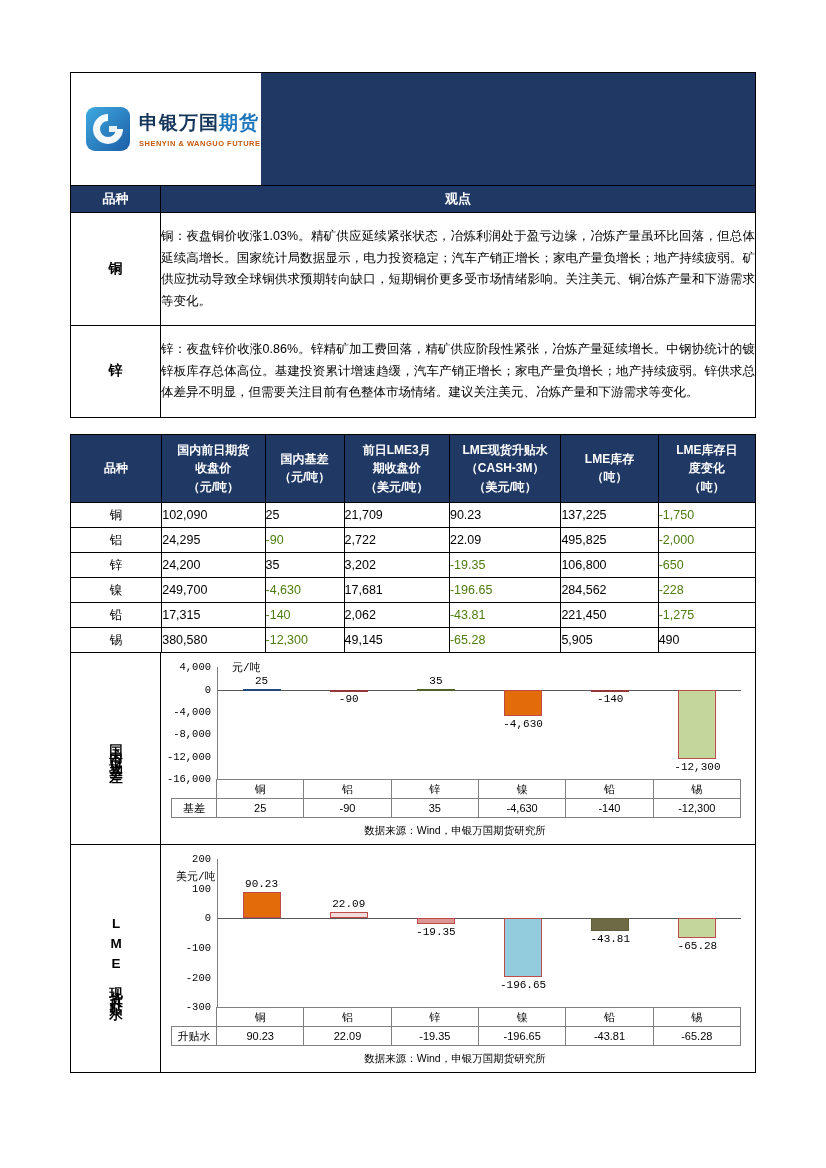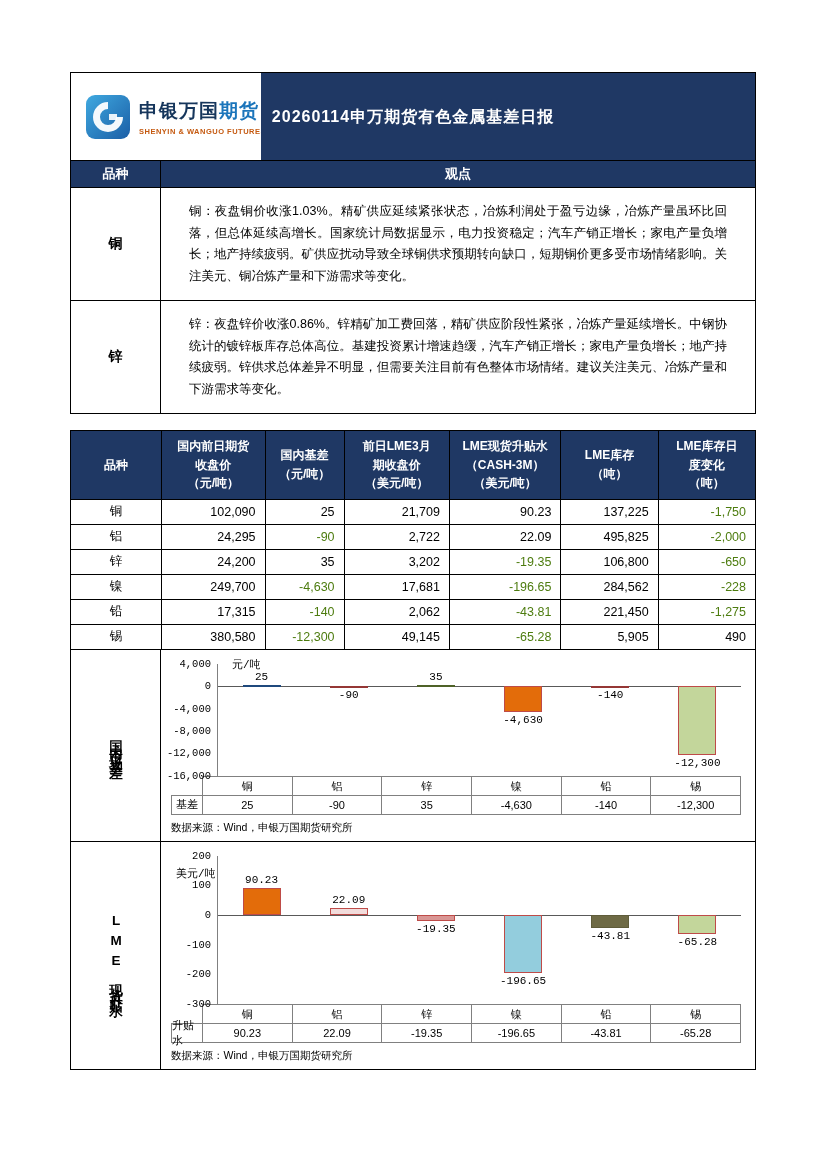--- a/index.html
+++ b/index.html
@@ -4,72 +4,72 @@
 <style>
   * { margin:0; padding:0; box-sizing:border-box; }
   html,body { background:#ffffff; }
   body {
     width:826px; height:1168px; position:relative;
     font-family:"Liberation Sans","DejaVu Sans",sans-serif; color:#000;
   }
   .doc { width:686px; margin:72px 70px 0 70px; }
 
   
-  .header-row { display:flex; height:89px; border:1px solid #000; position:relative; background:#c2410c; }
+  .header-row { display:flex; height:114px; border:1px solid #000; position:relative; background:#c2410c; }
   .logo-cell { width:190px; background:#fff; display:flex; align-items:center; padding-left:14px; }
   .logo-icon svg { display:block; }
   .brand-text { margin-left:8px; }
   .brand-cn { font-size:19px; font-weight:bold; color:#16365C; letter-spacing:1px; white-space:nowrap; }
   .brand-cn .suffix { color:#1B75BB; }
   .brand-en { font-size:7.5px; color:#C55A11; font-weight:bold; letter-spacing:0.5px; margin-top:3px; white-space:nowrap; }
   .title-cell { flex:1; background:#1F3864; }
   .title-text { position:absolute; left:0; right:0; top:50%; transform:translateY(-50%);
     text-align:center; color:#fff; font-size:16px; font-weight:bold; letter-spacing:1px; }
 
   
   .views-table { width:100%; border-collapse:collapse; table-layout:fixed; margin-top:-1px; }
   .views-table th { background:#1F3864; color:#fff; font-size:13px; font-weight:bold; border:1px solid #000; height:27px; }
   .views-table td { border:1px solid #000; vertical-align:middle; }
   .views-table td.variety { text-align:center; font-weight:bold; font-size:14px; }
-  .views-table td.view-text { padding:13px 28px; font-size:12.5px; line-height:1.72; text-align:justify; }
+  .views-table td.view-text { padding:13px 0; font-size:12.5px; line-height:1.72; text-align:justify; }
 
   .gap { height:16px; }
 
   
   .data-table { width:100%; border-collapse:collapse; table-layout:fixed; }
   .data-table th { background:#1F3864; color:#fff; font-size:12px; font-weight:bold; border:1px solid #000;
     padding:6px 2px; line-height:1.55; white-space:pre-line; text-align:center; }
   .data-table td { border:1px solid #000; font-size:12.5px; height:25px; }
   .data-table td.variety { text-align:center; }
-  .data-table td.num { text-align:right; padding-right:9px; }
+  .data-table td.num { text-align:left; padding-right:9px; }
   .data-table td.neg { color:#4d7c0f; }
 
   
   .chart-section { display:flex; border:1px solid #000; margin-top:-1px; }
   .side-col { width:90px; border-right:1px solid #000; display:flex; align-items:center; justify-content:center; }
   .side-label { writing-mode:vertical-lr; text-orientation:upright; font-weight:bold; font-size:13.5px; letter-spacing:5px; }
   .chart { flex:1; padding:14px 14px 6px 10px; }
   .plot-row { display:flex;font-family:Liberation Mono, monospace; }
   .y-gutter { width:46px; position:relative; }
   .ytick { position:absolute; right:6px; font-size:10.5px; white-space:nowrap; }
   .plot { flex:1; position:relative; border-left:1px solid #808080; }
   .zero-line { position:absolute; left:0; right:0; height:1px; background:#595959; }
   .bar { position:absolute; transform:translateX(-50%); width:38px; border:1px solid; }
   .val-label { position:absolute; transform:translateX(-50%); font-size:11px; white-space:nowrap; }
   .unit-label { position:absolute; font-size:11px; white-space:nowrap; }
   .plot.chart-0 .unit-label { top:-7px; left:14px; }
   .plot.chart-1 .unit-label { top:10px; left:-42px; background:#fff; }
   .leg-row { display:flex; }
-  .leg-row .stub { width:32px; border:1px solid #808080; font-size:11px; height:20px;
+  .leg-row .stub { width:46px; border:1px solid #808080; font-size:11px; height:20px;
     display:flex; align-items:center; justify-content:center; }
   .leg-row .stub.empty { border-color:transparent; }
   .leg-cell { flex:1; border:1px solid #808080; margin-left:-1px; font-size:11px; text-align:center;
     height:20px; line-height:19px; }
   .leg-row.vals { margin-top:-1px; }
-  .source { text-align:left; font-size:10.5px; margin-top:6px; padding-right:2px; }
+  .source { text-align:center; font-size:10.5px; margin-top:6px; padding-right:2px; }
 </style>
 </head>
 <body>
 
 <div class="doc">
 
   <div class="header-row">
     <div class="logo-cell">
       <span class="logo-icon">
         <svg width="46" height="46" viewBox="0 0 46 46">
@@ -83,21 +83,20 @@
           <path d="M23 8 a15 15 0 1 0 15 15 l-7 0 a8 8 0 1 1 -8 -8 z" fill="#ffffff" opacity="0.95"></path>
           <rect x="24" y="20" width="8" height="6" fill="#ffffff" opacity="0.9"></rect>
         </svg>
       </span>
       <div class="brand-text">
         <div class="brand-cn"><span>申银万国</span><span class="suffix">期货</span></div>
         <div class="brand-en">SHENYIN &amp; WANGUO FUTURES</div>
       </div>
     </div>
     <div class="title-cell"></div>
-    <div class="title-text">20260114申万期货有色金属基差日报</div>
   </div>
 
   <table class="views-table">
     <colgroup>
         <col style="width:90px">
         <col>
       </colgroup>
     <thead>
       <tr>
         <th>品种</th>

